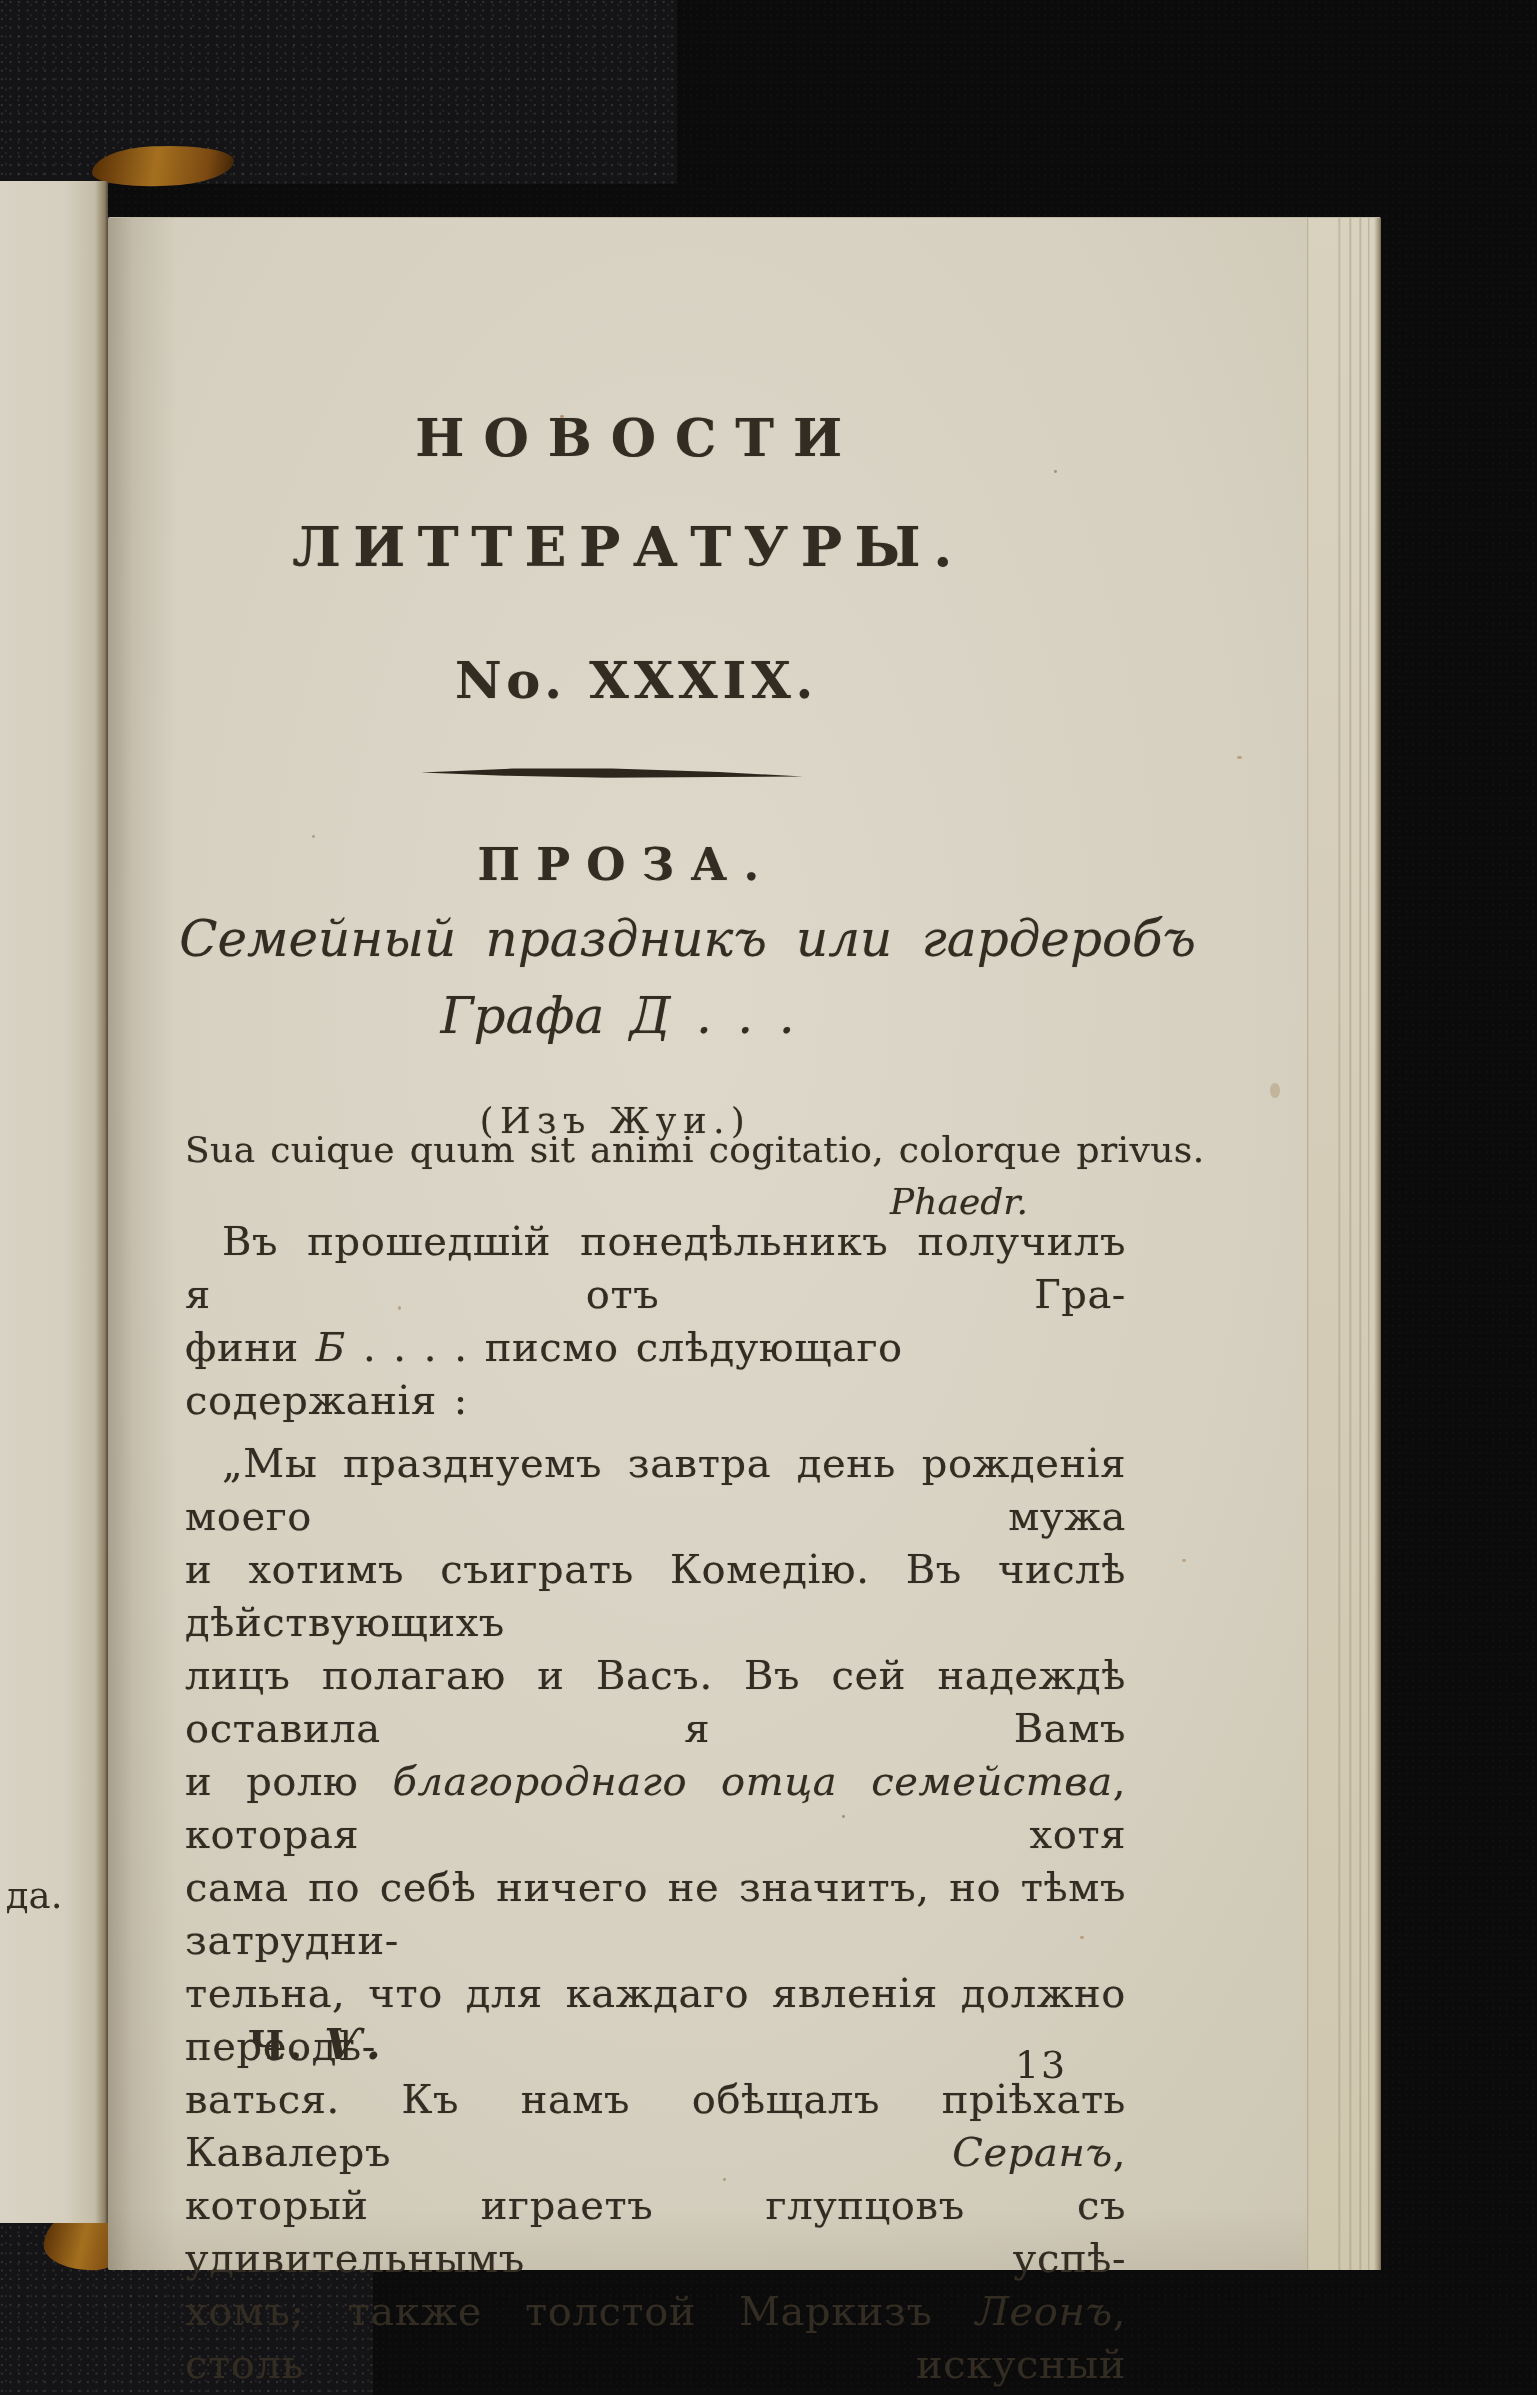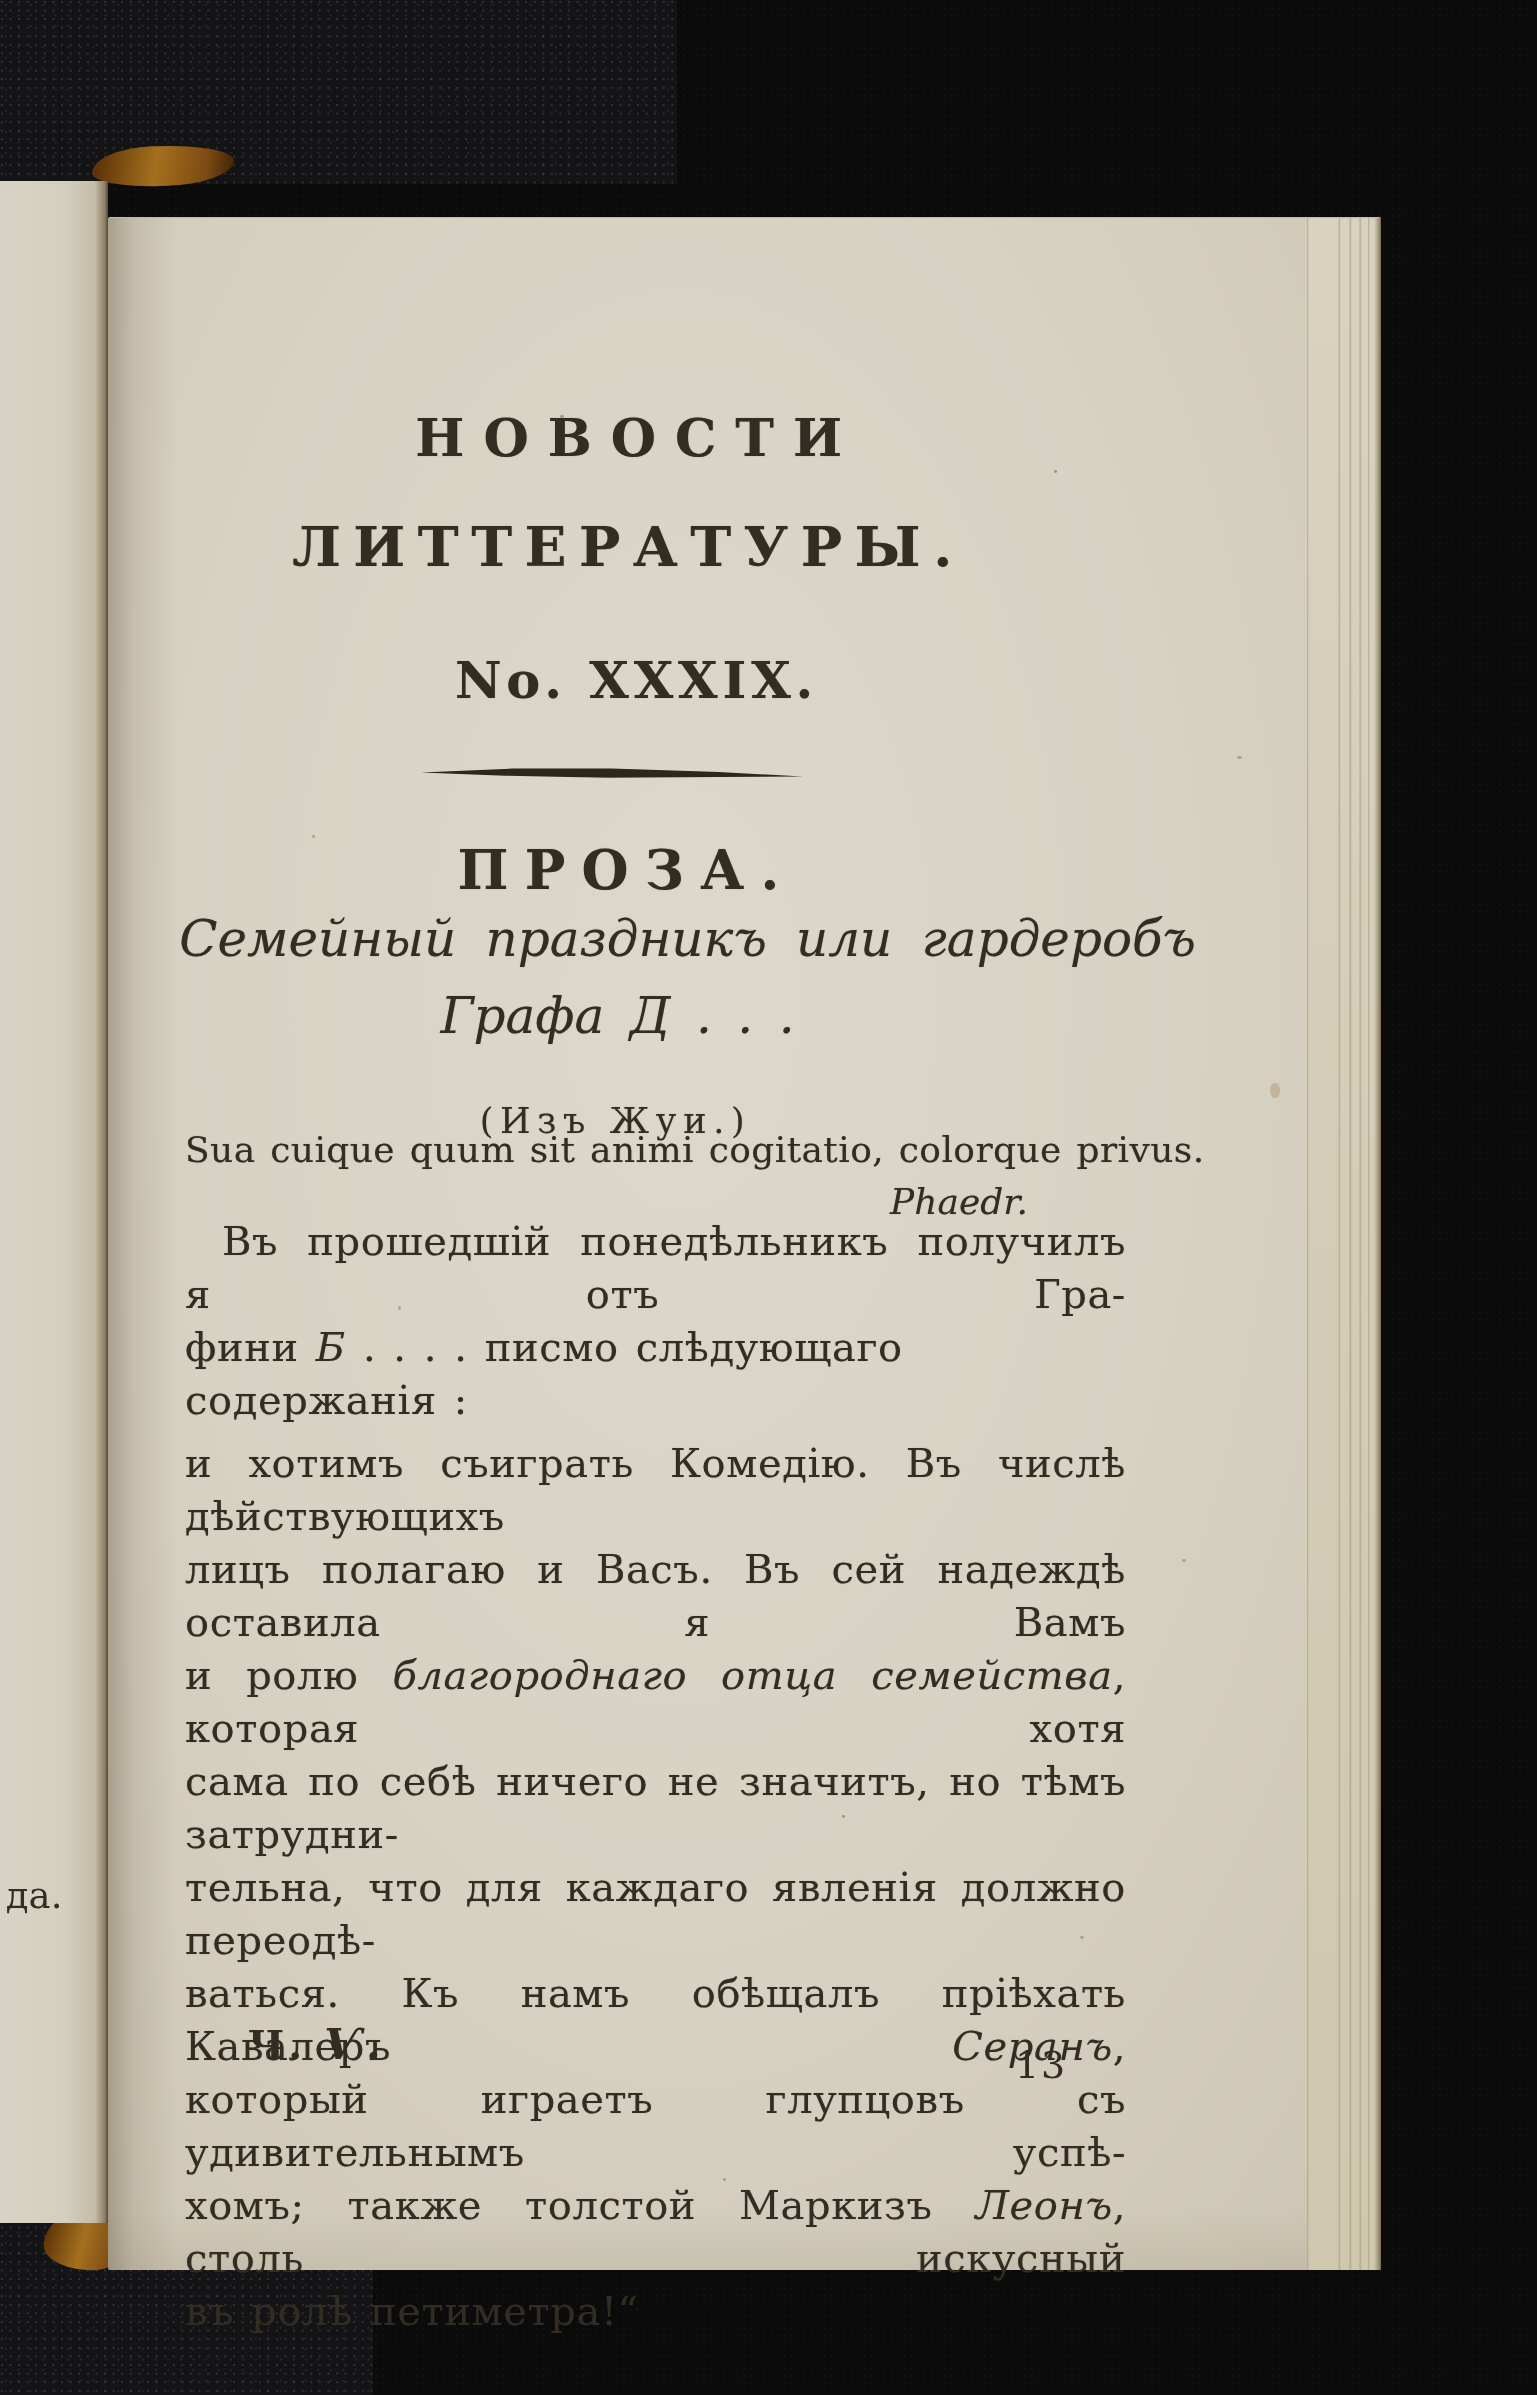--- a/index.html
+++ b/index.html
@@ -61,21 +61,21 @@
          text-shadow:0 0 1px rgba(51,44,34,0.45);}
 
   .t1{top:189px;font-size:52px;font-weight:bold;letter-spacing:19px;transform:translateX(-17.3px);}
   .t2{top:296px;font-size:55px;font-weight:bold;letter-spacing:12.5px;transform:translateX(-27px);}
   .issue{top:432px;font-size:51px;font-weight:bold;letter-spacing:4.8px;transform:translateX(-19px);}
 
   .rule{position:absolute;top:550px;left:50%;width:382px;height:10.6px;
         transform:translateX(-235px) rotate(0.4deg);background:#2c261d;
         clip-path:polygon(0% 55%, 24% 12%, 50% 4%, 78% 30%, 100% 68%, 78% 78%, 48% 92%, 22% 80%);}
 
-  .prose{top:620px;font-size:54px;font-weight:bold;letter-spacing:16.3px;transform:translateX(-29px);}
+  .prose{top:620px;font-size:45px;font-weight:bold;letter-spacing:16.3px;transform:translateX(-29px);}
 
   .art1{top:692px;font-size:50px;font-style:italic;word-spacing:13.4px;transform:translateX(-5.8px);}
   .art2{top:769px;font-size:50px;font-style:italic;word-spacing:9.6px;transform:translateX(-38px);}
   .src{top:883px;font-size:35px;letter-spacing:6.7px;transform:translateX(-40px);}
 
   .epi{top:911px;font-size:36px;text-align:left;letter-spacing:0.4px;word-spacing:2.9px;}
   .attr{top:963px;font-size:36px;font-style:italic;text-align:right;padding-right:98px;box-sizing:border-box;}
 
   
   .bodyblock{position:absolute;top:997px;left:0;width:941px;
@@ -140,20 +140,21 @@
       <div class="hline attr">Phaedr.</div>
 
       <div class="bodyblock">
 
         <div class="para">
           <div class="bl j ind">Въ прошедшій понедѣльникъ получилъ я отъ Гра-</div>
           <div class="bl"><span>фини </span><span class="it">Б</span><span> . . . . писмо слѣдующаго содержанія :</span></div>
         </div>
 
         <div class="para">
+          <div class="bl j ind">„Мы празднуемъ завтра день рожденія моего мужа</div>
           <div class="bl j">и хотимъ съиграть Комедію. Въ числѣ дѣйствующихъ</div>
           <div class="bl j">лицъ полагаю и Васъ. Въ сей надеждѣ оставила я Вамъ</div>
           <div class="bl j"><span>и ролю </span><span class="it">благороднаго отца семейства</span><span>, которая хотя</span></div>
           <div class="bl j">сама по себѣ ничего не значитъ, но тѣмъ затрудни-</div>
           <div class="bl j">тельна, что для каждаго явленія должно переодѣ-</div>
           <div class="bl j"><span>ваться. Къ намъ обѣщалъ пріѣхать Кавалеръ </span><span class="it">Серанъ</span><span>,</span></div>
           <div class="bl j">который играетъ глупцовъ съ удивительнымъ успѣ-</div>
           <div class="bl j"><span>хомъ; также толстой Маркизъ </span><span class="it">Леонъ</span><span>, столь искусный</span></div>
           <div class="bl">въ ролѣ петиметра!“</div>
         </div>

